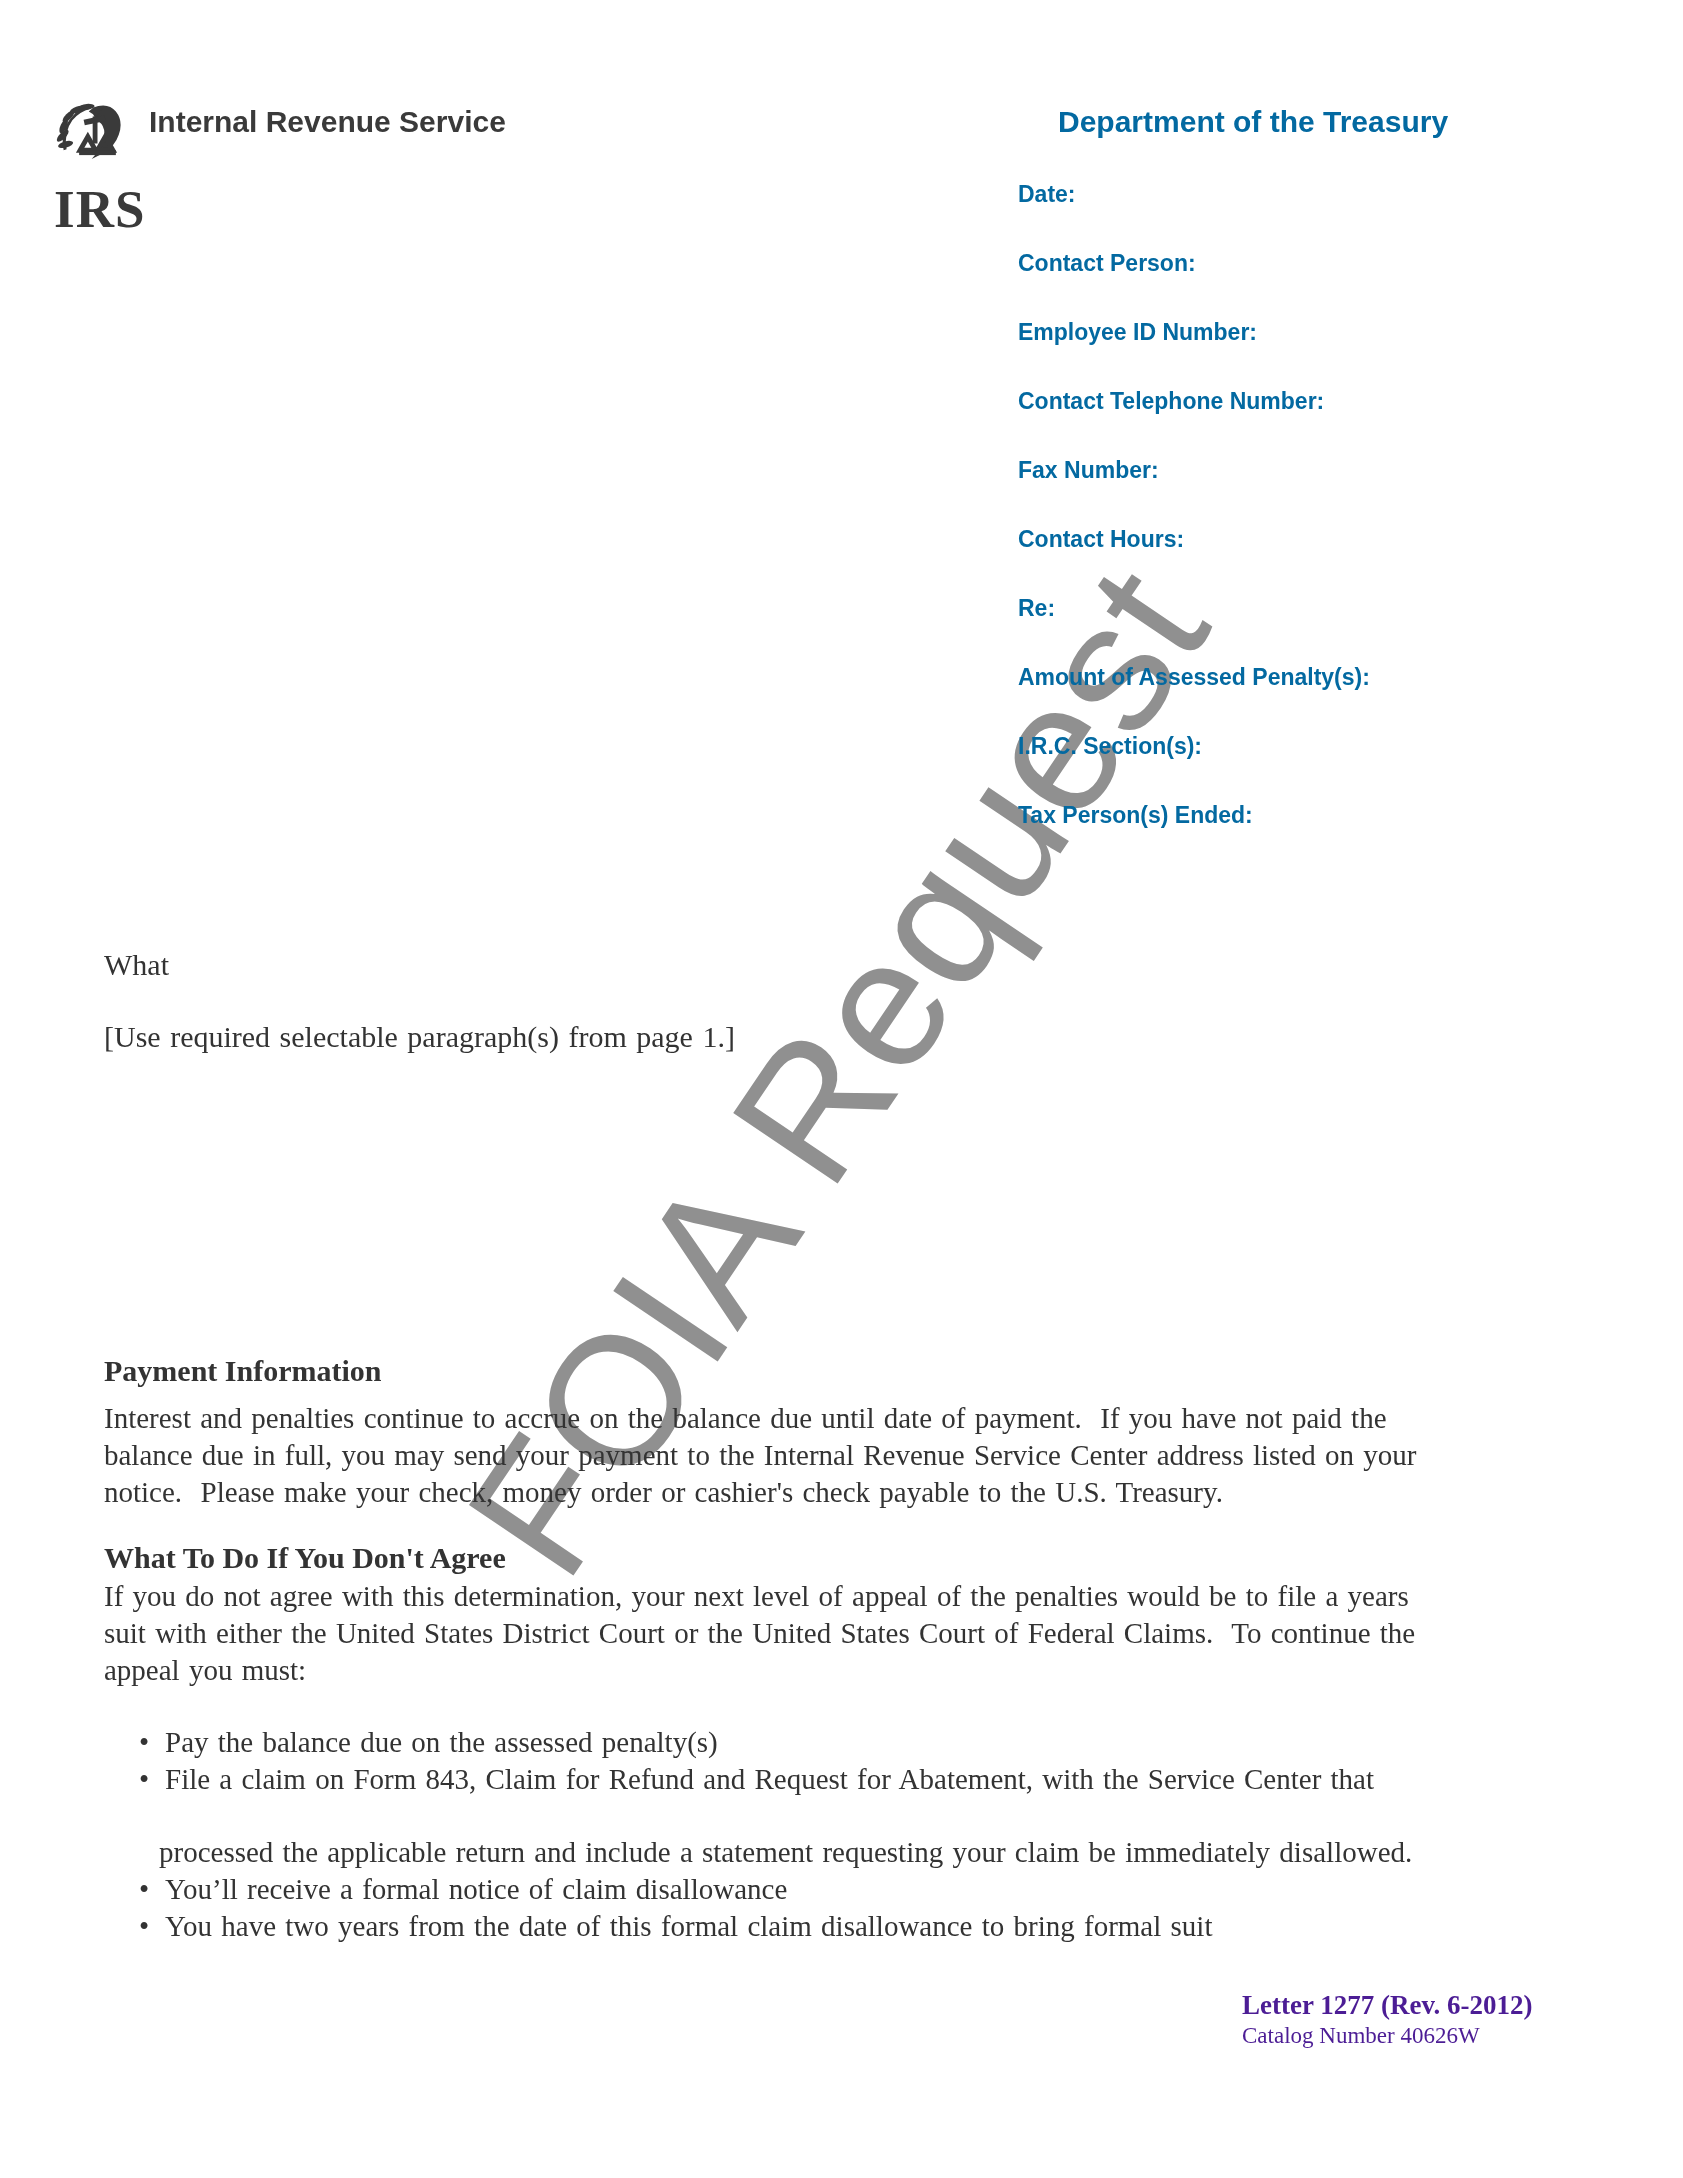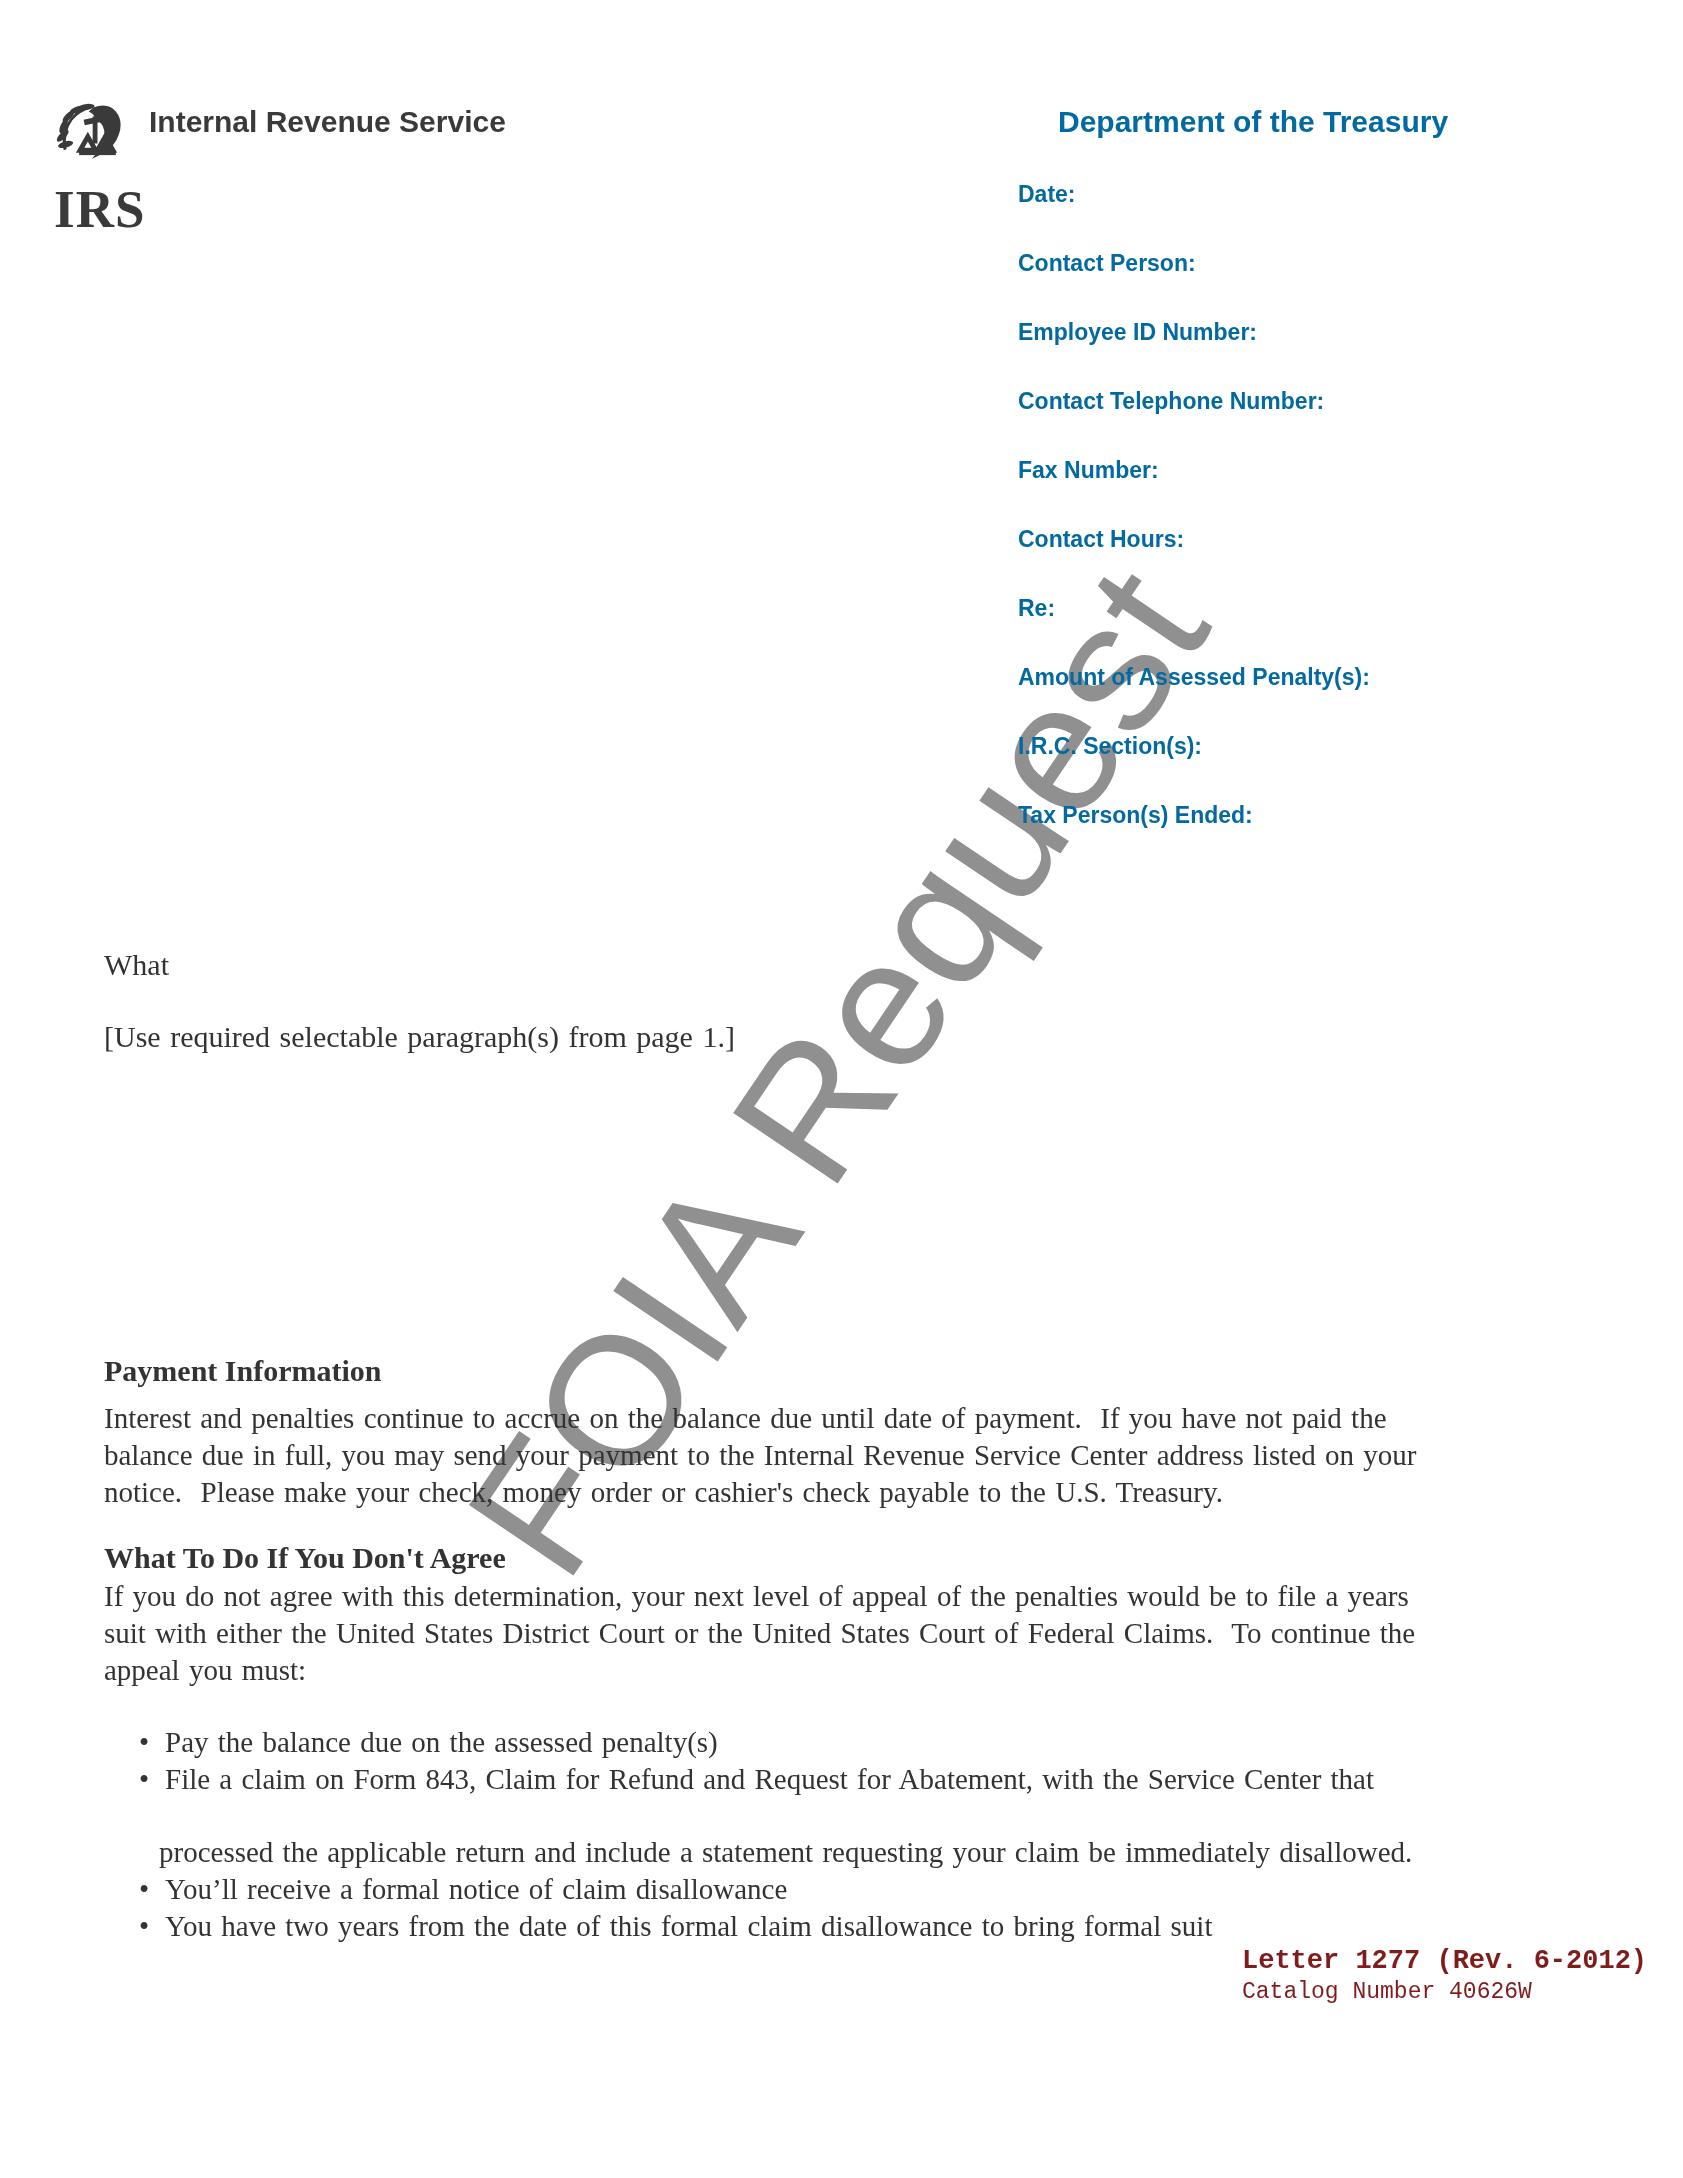--- a/index.html
+++ b/index.html
@@ -62,21 +62,21 @@
   .payment-heading{position:absolute;left:104px;top:1352px;}
   .payment-para{position:absolute;left:104px;top:1400px;}
   .agree-heading{position:absolute;left:104px;top:1539px;}
   .agree-para{position:absolute;left:104px;top:1578px;}
   .bullets{position:absolute;left:139px;top:1724px;}
   .bullet-item{display:flex;align-items:flex-start;}
   .bullet-marker{
     width:26px;font-size:29px;line-height:37px;flex:0 0 26px;
   }
   
-  .footer{position:absolute;left:1242px;top:1945px;font-family:Liberation Mono, monospace;color:#7f1d1d;}
+  .footer{position:absolute;left:1242px;top:1989px;font-family:Liberation Serif, serif;color:#4c1d95;}
   .letter-number{font-size:27px;font-weight:bold;line-height:33px;white-space:pre;}
   .catalog-number{font-size:23px;line-height:28px;white-space:pre;}
 </style>
 </head>
 <body>
 
 <div class="page">
 
   <div class="watermark">FOIA Request</div>
 

